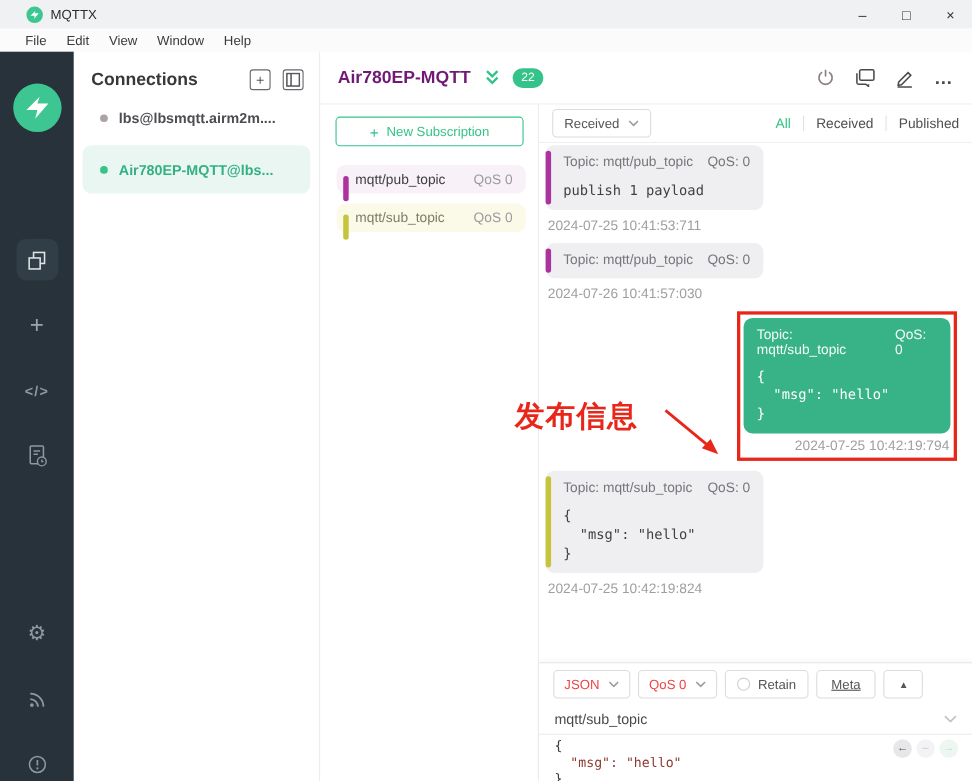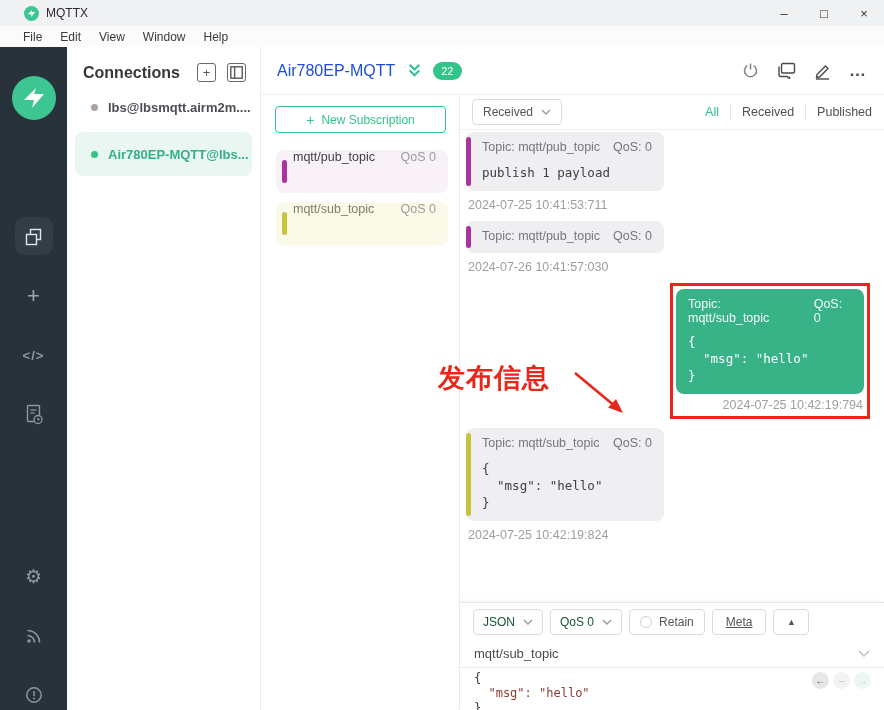--- a/index.html
+++ b/index.html
@@ -29,49 +29,49 @@
   .sb-conn { top:170px; }
   .sb-conn .pill { width:38px; height:38px; border-radius:9px; background:#323e47; display:flex; align-items:center; justify-content:center; }
   .sb-plus { top:234px; height:30px; font-size:22px; font-weight:300; color:#9aa6ad; }
   .sb-code { top:293px; height:30px; font-size:13px; font-weight:700; letter-spacing:1px; color:#8d99a1; }
   .sb-script { top:353px; height:30px; }
   .sb-gear { top:514px; height:30px; font-size:19px; color:#8d99a1; }
   .sb-rss { top:574px; height:30px; }
   .sb-info { top:633px; height:30px; }
 
   
-  .connections { width:194px; flex:none; border-right:1px solid #ededf0; background:#fff; }
+  .connections { width:224px; flex:none; border-right:1px solid #ededf0; background:#fff; }
   .conn-header { display:flex; align-items:center; padding:16px 14px 0 16px; }
   .conn-header .title { font-size:16px; font-weight:700; color:#38383c; }
   .conn-header .hbtns { margin-left:auto; display:flex; gap:11px; }
   .sq-btn { width:19px; height:19px; border:1.5px solid #67676c; border-radius:3px; display:flex; align-items:center; justify-content:center; font-size:13px; color:#58585c; background:#fff; }
   .conn-item { display:flex; align-items:center; padding-left:24px; height:30px; margin-top:10px; cursor:pointer; }
   .conn-item .dot { width:7px; height:7px; border-radius:50%; background:#aaa2a8; margin-right:10px; flex:none; }
   .conn-item .lbl { font-size:13px; font-weight:600; color:#4c4c52; white-space:nowrap; }
   .conn-item.active { margin:10px 8px 0 8px; padding-left:16px; height:44px; border-radius:8px; background:#e9f6f2; }
   .conn-item.active .dot { background:#34c388; }
   .conn-item.active .lbl { color:#34b183; }
 
   
   .main { flex:1; display:flex; flex-direction:column; min-width:0; }
   .main-header { height:48px; flex:none; border-bottom:1px solid #efeff1; display:flex; align-items:center; padding:0 16px; }
-  .main-header .conn-title { font-size:16px; font-weight:400; color:#1d4ed8;text-align:center; }
+  .main-header .conn-title { font-size:16px; font-weight:700; color:#701a75;text-align:center; }
   .main-header .dchev { margin-left:11px; display:flex; }
   .badge { margin-left:10px; background:#34c388; color:#fff; font-size:11px; line-height:18px; padding:0 8px; border-radius:9px; }
   .hdr-icons { margin-left:auto; display:flex; align-items:center; gap:16px; }
   .hdr-icons .ic { display:flex; align-items:center; justify-content:center; width:20px; height:20px; cursor:pointer; }
   .hdr-icons .more { font-size:17px; font-weight:700; color:#4a4a4e; letter-spacing:1px; line-height:10px; }
 
   .main-body { flex:1; display:flex; min-height:0; }
 
   
   .subs { width:199px; flex:none; border-right:1px solid #ededf0; padding-top:11px; }
   .new-sub { margin:0 14px; width:171px; height:27px; border:1px solid #34c388; border-radius:4px; background:#fff; color:#34c388; font-size:12px; display:flex; align-items:center; justify-content:center; gap:7px; cursor:pointer; }
   .new-sub .plus { font-size:14px; font-weight:400; }
-  .sub-card { position:relative; margin:17px 12px 0 15px; width:172px; height:43px; border-radius:8px; display:flex; padding:0 12px 0 17px; cursor:pointer; }
+  .sub-card { position:relative; margin:17px 12px 0 15px; width:172px; height:26px; border-radius:8px; display:flex; align-items:center; padding:0 12px 0 17px; cursor:pointer; }
   .sub-card .bar { position:absolute; left:6px; top:10px; width:5px; height:23px; border-radius:3px; }
   .sub-card.pub { background:#f8f1f8; }
   .sub-card.pub .bar { background:#ab339e; }
   .sub-card.pub .topic { color:#3e3e42; }
   .sub-card.sub { margin-top:9px; background:#fbf9e7; }
   .sub-card.sub .bar { background:#c5c43c; }
   .sub-card.sub .topic { color:#7d7d6a; }
   .sub-card .topic { font-size:12.5px; }
   .sub-card .qos { margin-left:auto; font-size:12.5px; color:#9b9ba0; }
 
@@ -100,21 +100,21 @@
   .bubble-green .trow .qos { margin-left:auto; padding-left:10px; }
   .bubble-green .payload { margin-top:8px; font-family:"DejaVu Sans Mono", monospace; font-size:12.5px; line-height:17px; color:#fff; white-space:pre; }
   .ts-right { text-align:right; font-size:12.5px; color:#9e9ea3; margin:4px 1px 1px 0; }
 
   .annotation-text { position:absolute; left:-22px; top:230px; font-size:27px; font-weight:700; color:#e8271a; letter-spacing:1px; white-space:nowrap; }
   .annotation-arrow { position:absolute; left:110px; top:238px; }
 
   
   .publish { flex:none; height:108px; border-top:1px solid #e6e6e9; box-shadow:0 -2px 4px rgba(0,0,0,0.03); display:flex; flex-direction:column; }
   .pub-row1 { height:37px; flex:none; display:flex; align-items:center; gap:7px; padding:0 10px 0 13px; }
-  .dd { height:26px; border:1px solid #dcdce0; border-radius:4px; background:#fff; display:flex; align-items:center; gap:8px; padding:0 9px; font-size:12px; color:#14532d; cursor:pointer; }
+  .dd { height:26px; border:1px solid #dcdce0; border-radius:4px; background:#fff; display:flex; align-items:center; gap:8px; padding:0 9px; font-size:12px; color:#ef4444; cursor:pointer; }
   .retain { height:26px; border:1px solid #dcdce0; border-radius:4px; background:#fff; display:flex; align-items:center; gap:7px; padding:0 10px; font-size:12px; color:#55555a; cursor:pointer; }
   .retain .radio { width:12px; height:12px; border:1px solid #d2d2d6; border-radius:50%; background:#fff; }
   .meta-btn { height:26px; border:1px solid #dcdce0; border-radius:4px; background:#fff; padding:0 13px; font-size:12px; color:#55555a; cursor:pointer;text-decoration:underline; }
   .collapse-btn { height:26px; width:36px; border:1px solid #dcdce0; border-radius:4px; background:#fff; font-size:9px; color:#55555a; cursor:pointer; }
   .pub-topic { height:28px; flex:none; display:flex; align-items:center; border-bottom:1px solid #ececef; padding:0 14px; }
   .pub-topic input { border:none; outline:none; flex:1; font-family:"Liberation Sans",sans-serif; font-size:13px; color:#4a4a4e; background:transparent; }
   .pub-editor { flex:1; position:relative; padding:3px 0 0 14px; font-family:"DejaVu Sans Mono", monospace; font-size:12px; line-height:15px; }
   .pub-editor .ln { color:#3a3a3e; white-space:pre; }
   .pub-editor .ln.str { color:#8c3a32; }
   .editor-nav { position:absolute; top:4px; right:13px; display:flex; gap:4px; }

